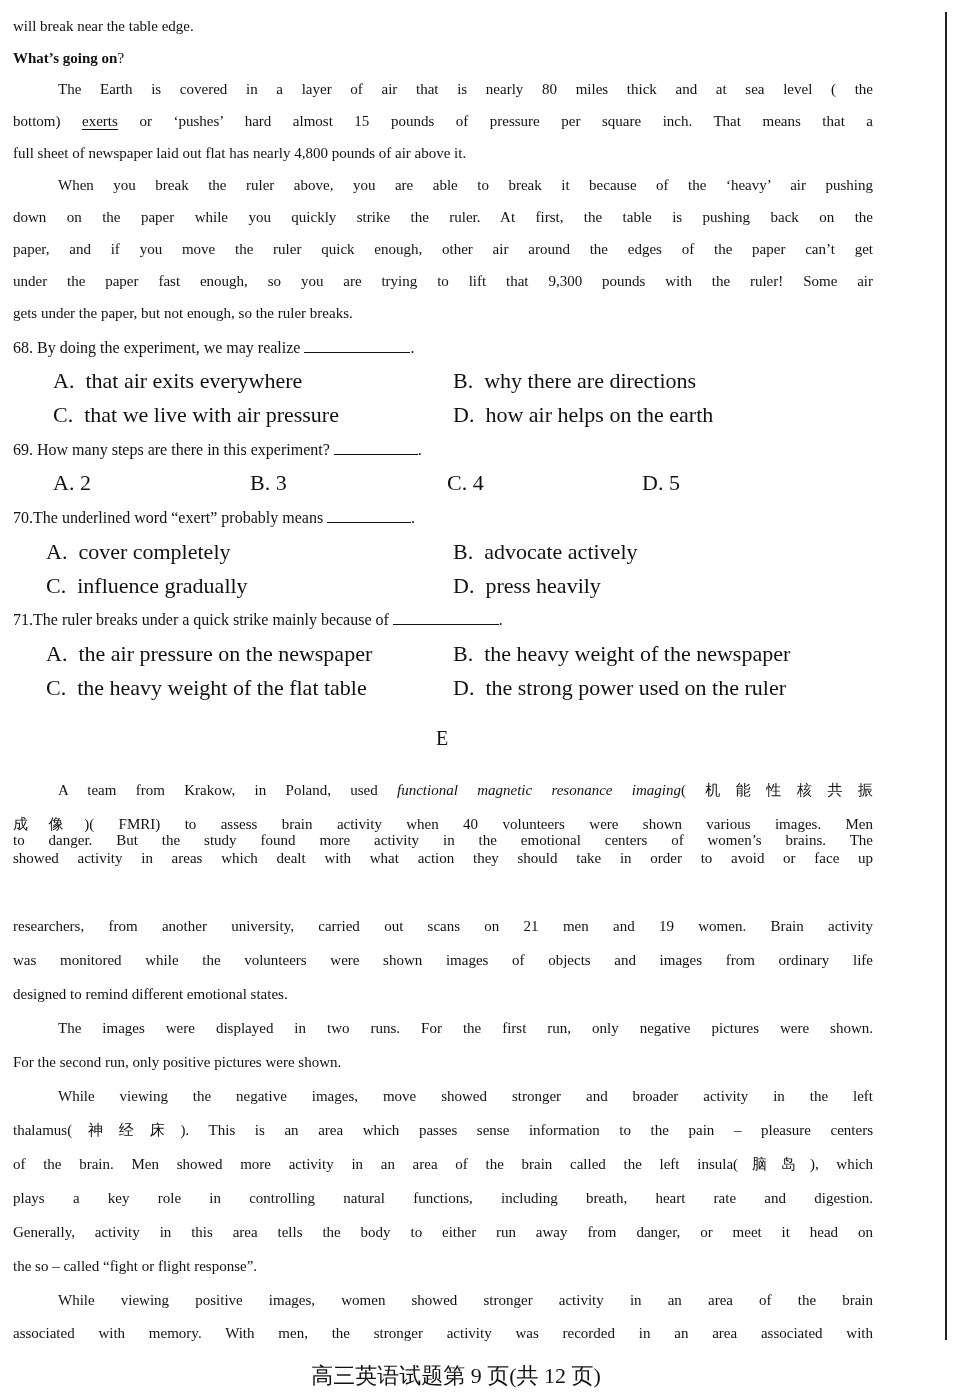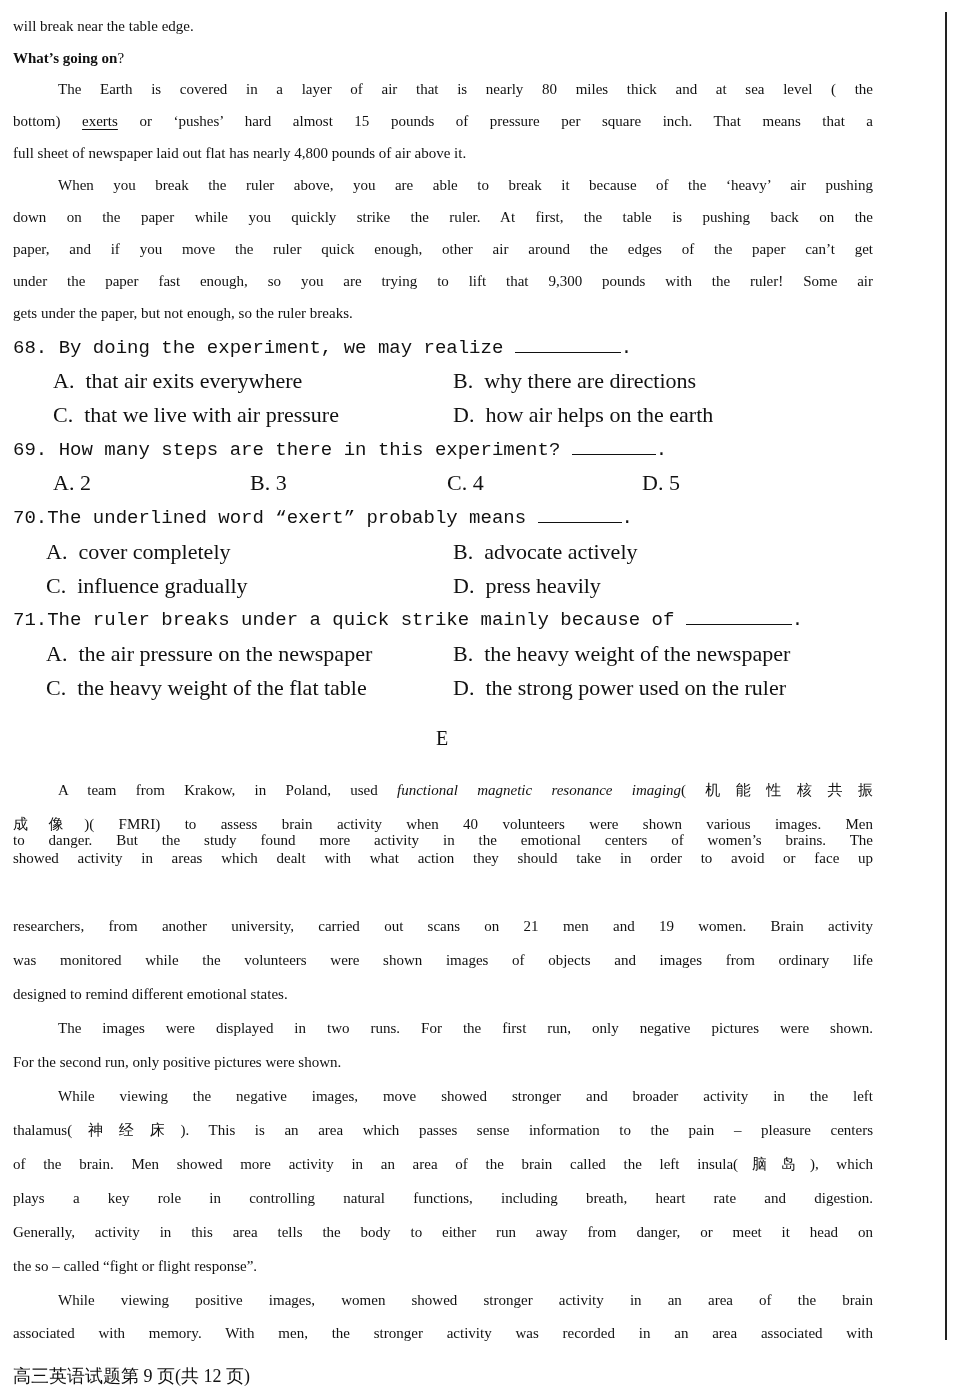--- a/index.html
+++ b/index.html
@@ -19,28 +19,28 @@
   }
   .justify { text-align: justify; text-align-last: justify; }
   .indent { padding-left: 45px; box-sizing: border-box; }
   .bold { font-weight: bold; }
   .u { text-decoration: underline; text-underline-offset: 3px; }
   .it { font-style: italic; }
   .blank {
     display: inline-block; border-bottom: 1.5px solid #111; height: 20px;
     vertical-align: baseline;
   }
-  .q { position: absolute; left: 0; height: 32px; font-size: 19px; line-height: 32px; white-space: nowrap; font-family: Liberation Mono, monospace; }
+  .q { position: absolute; left: 0; height: 32px; font-size: 16px; line-height: 32px; white-space: nowrap; }
   .opt { position: absolute; height: 32px; font-size: 22px; line-height: 32px; white-space: nowrap; }
   .section-letter {
     position: absolute; left: 423px; font-size: 20px; line-height: 32px;
   }
   .footer {
-    position: absolute; left: 0; width: 886px; 
-    font-size: 18px; line-height: 28px; top: 1362px;
+    position: absolute; left: 0; width: 886px; text-align: center;
+    font-size: 22px; line-height: 28px; top: 1362px;
   }
 </style>
 </head>
 <body>
 
 <div class="right-rule"></div>
 
 <div class="page">
 
   <div class="line" style="top:10px">will break near the table edge.</div>

